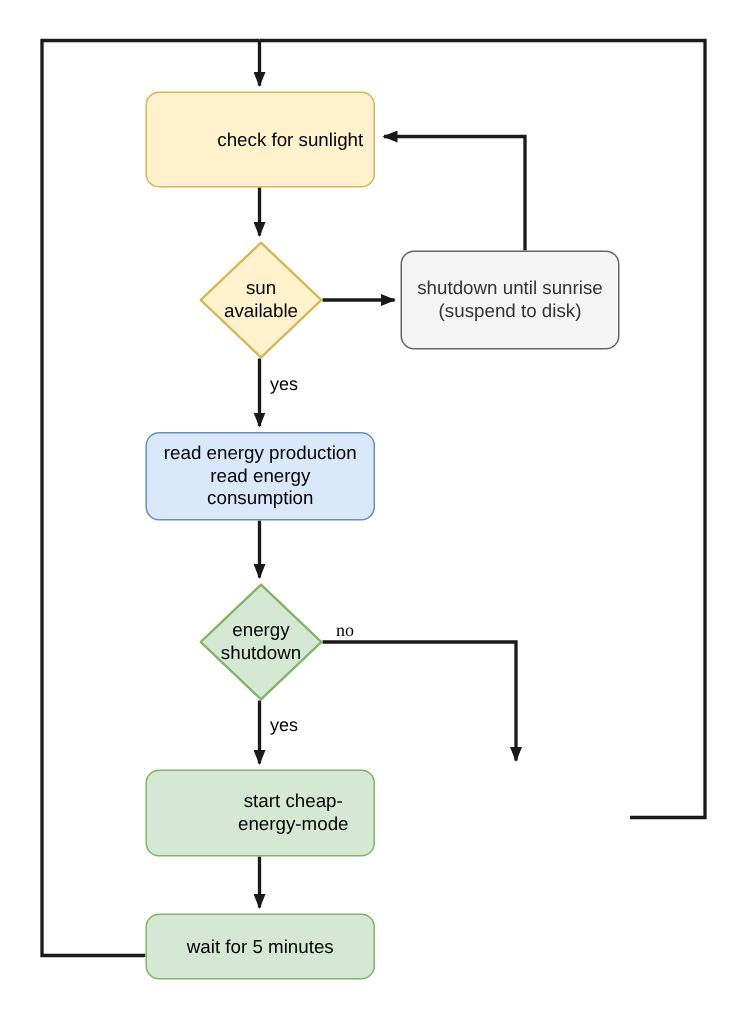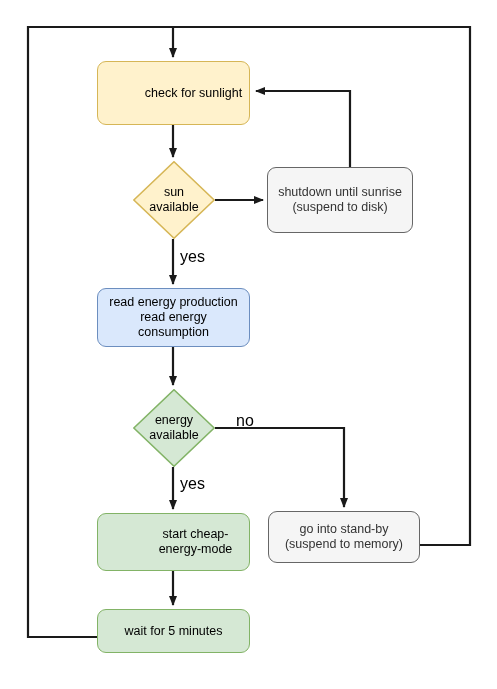--- a/index.html
+++ b/index.html
@@ -56,21 +56,21 @@
     width: 100%;
     height: 100%;
     z-index: 1;
   }
   .node.decision .label {
     position: relative;
     z-index: 2;
   }
   .edge-label {
     position: absolute;
-    font-size: 16px;
+    font-size: 12px;
     line-height: 13px;
     color: #000000;
     z-index: 3;
     white-space: nowrap;
   }
 </style>
 </head>
 <body>
 
 <div id="canvas">
@@ -147,39 +147,35 @@
   <div class="node process" style="left: 267px; top: 167px; width: 146px; height: 66px; background: rgb(245, 245, 245); border-color: rgb(102, 102, 102); color: rgb(51, 51, 51);">
     <span class="label">shutdown until sunrise
 (suspend to disk)</span>
   </div>
 
   <div class="node decision" style="left: 133px; top: 389px; width: 82px; height: 78px; color: rgb(0, 0, 0);">
     <svg class="diamond-shape" viewBox="0 0 100 100" preserveAspectRatio="none">
       <polygon points="50,1 99,50 50,99 1,50" fill="#d5e8d4" stroke="#82b366" stroke-width="1.6" vector-effect="non-scaling-stroke"></polygon>
     </svg>
     <span class="label">energy
-available</span>
+shutdown</span>
   </div>
 
   <div class="node process" style="left: 97px; top: 513px; width: 153px; height: 58px; background: rgb(213, 232, 212); border-color: rgb(130, 179, 102); color: rgb(0, 0, 0); padding-left: 44px;">
     <span class="label">start cheap-energy-mode</span>
   </div>
 
-  <div class="node process" style="left: 268px; top: 511px; width: 152px; height: 52px; background: rgb(245, 245, 245); border-color: rgb(102, 102, 102); color: rgb(51, 51, 51);">
-    <span class="label">go into stand-by
-(suspend to memory)</span>
-  </div>
 
   <div class="node process" style="left: 97px; top: 609px; width: 153px; height: 44px; background: rgb(213, 232, 212); border-color: rgb(130, 179, 102); color: rgb(0, 0, 0);">
     <span class="label">wait for 5 minutes</span>
   </div>
 
   <div class="edge-label" style="left: 180px; top: 250px;">
     <span>yes</span>
   </div>
   <div class="edge-label" style="left: 180px; top: 477px;">
     <span>yes</span>
   </div>
-  <div class="edge-label" style="left: 236px; top: 414px;">
+  <div class="edge-label" style="left: 224px; top: 414px; font-family: Liberation Serif, serif;">
     <span>no</span>
   </div>
 
 </div>
 
 </body></html>

